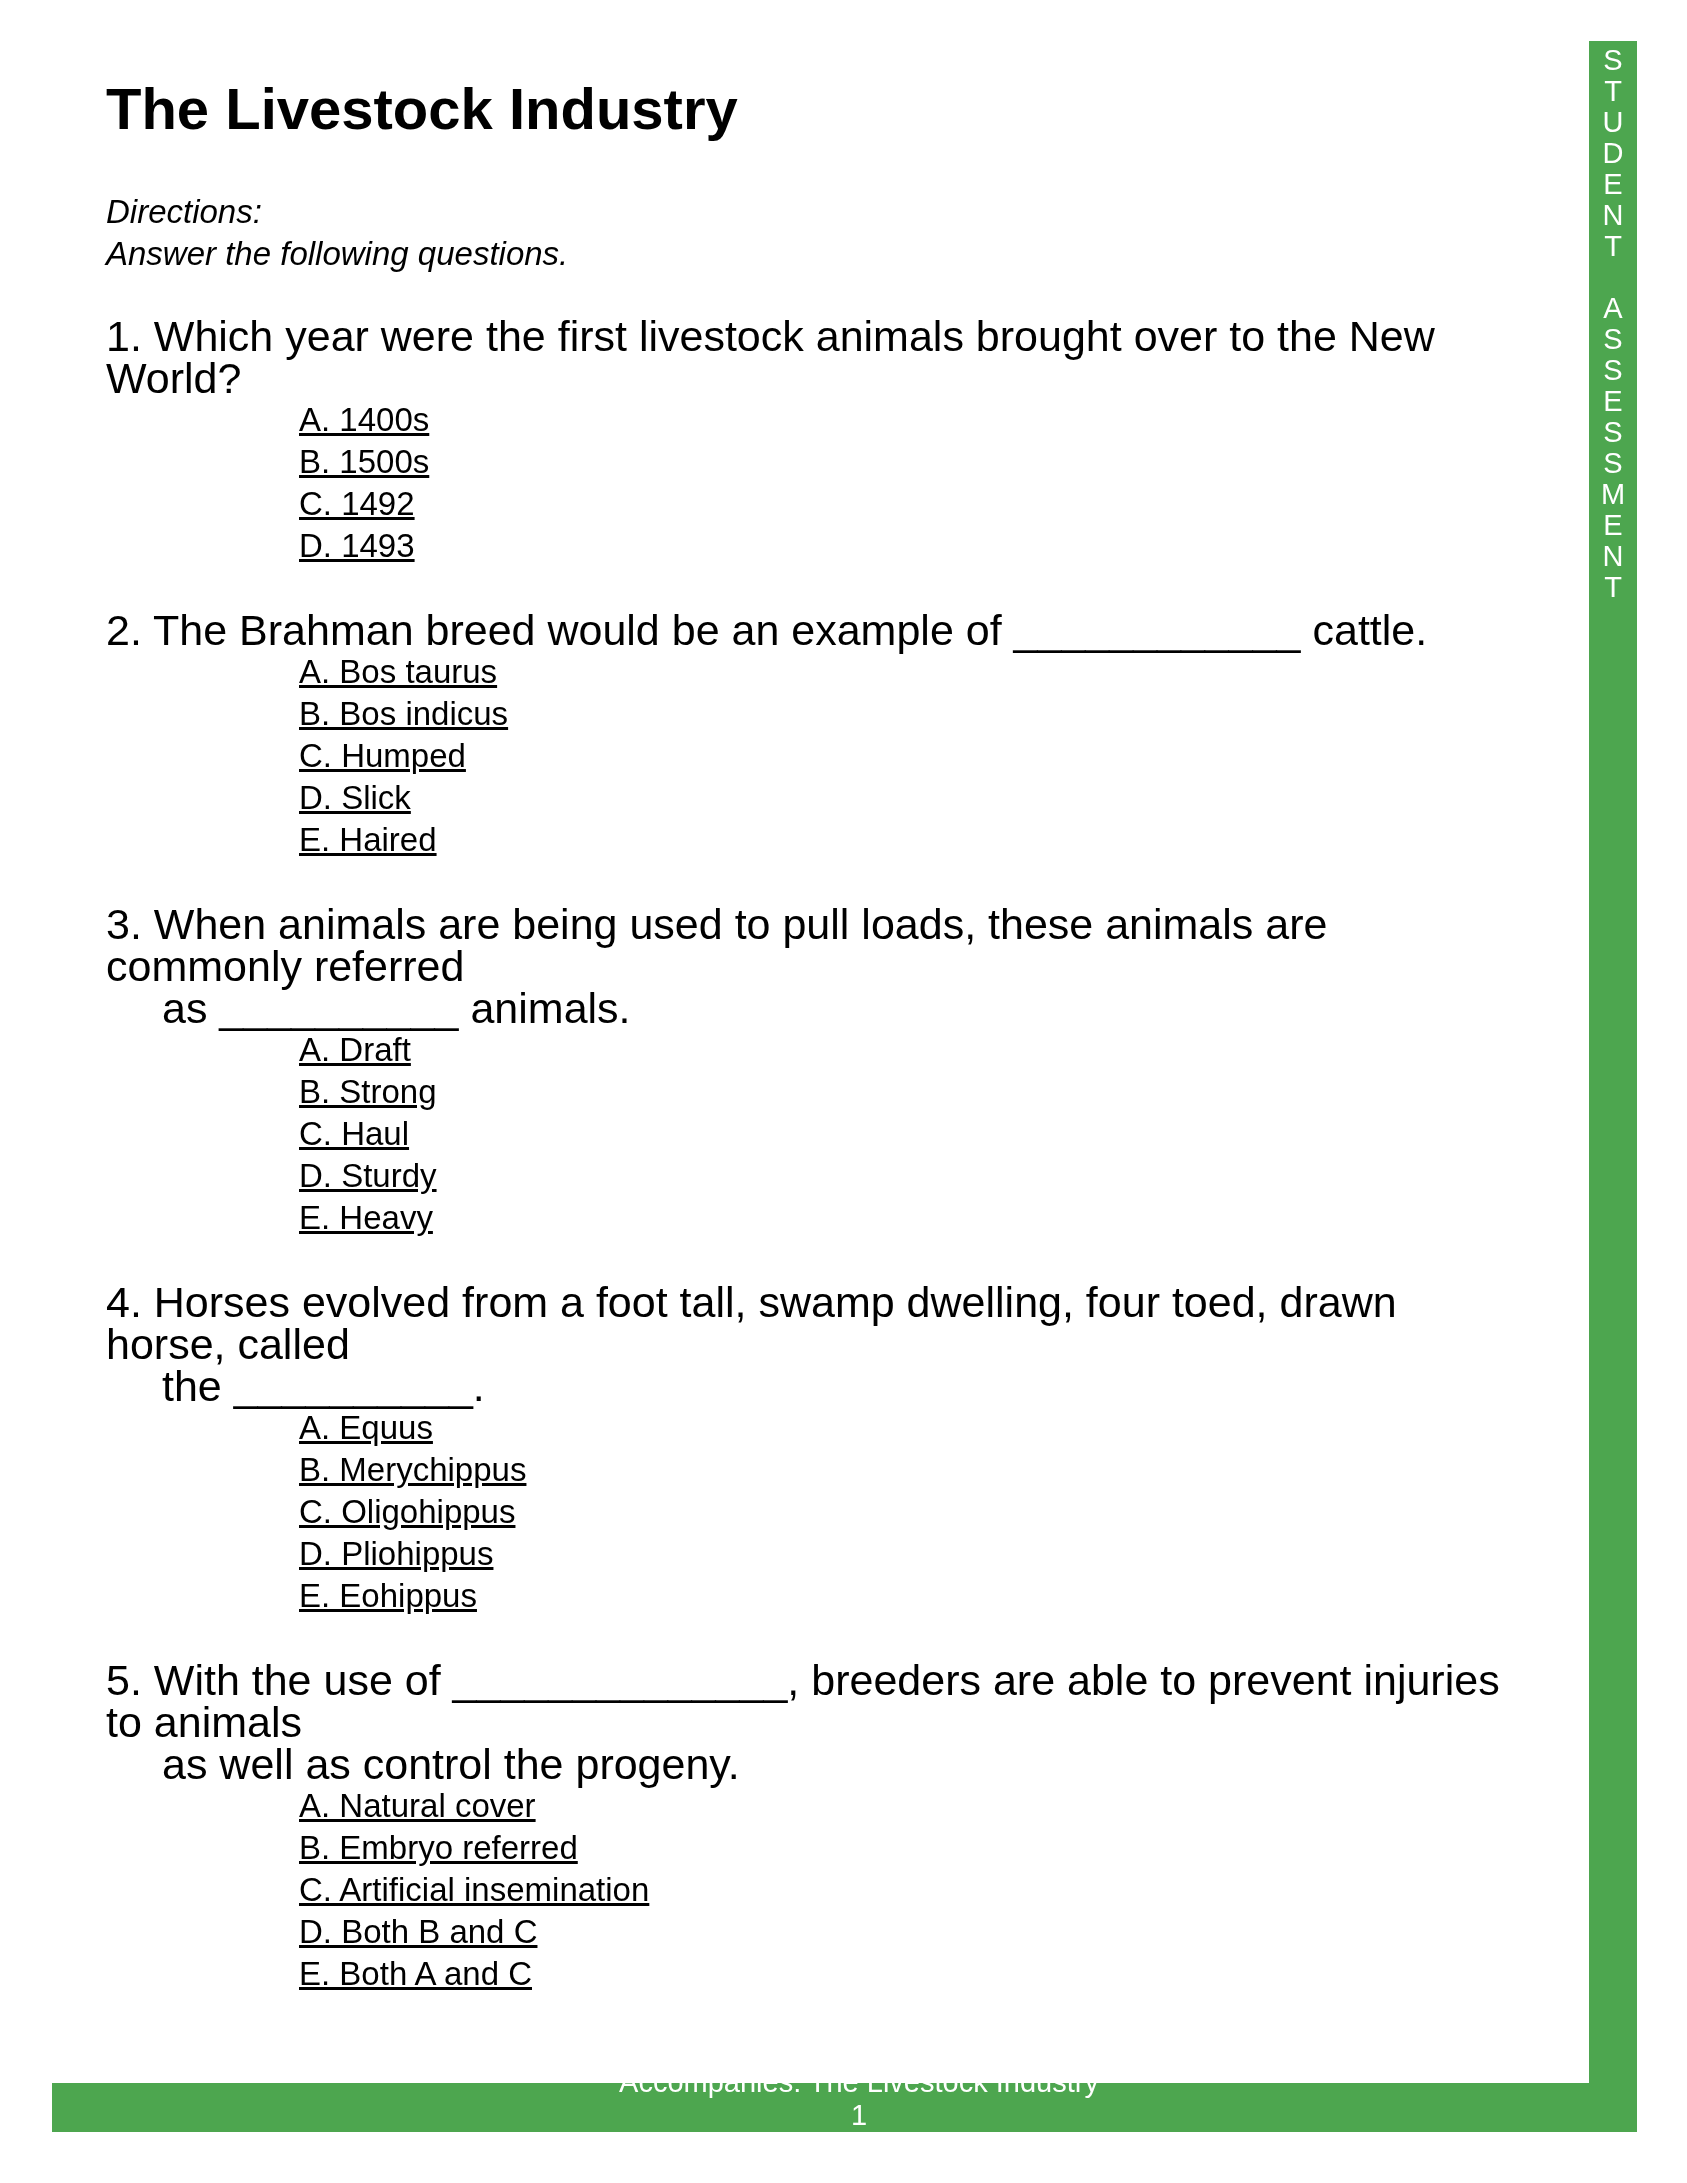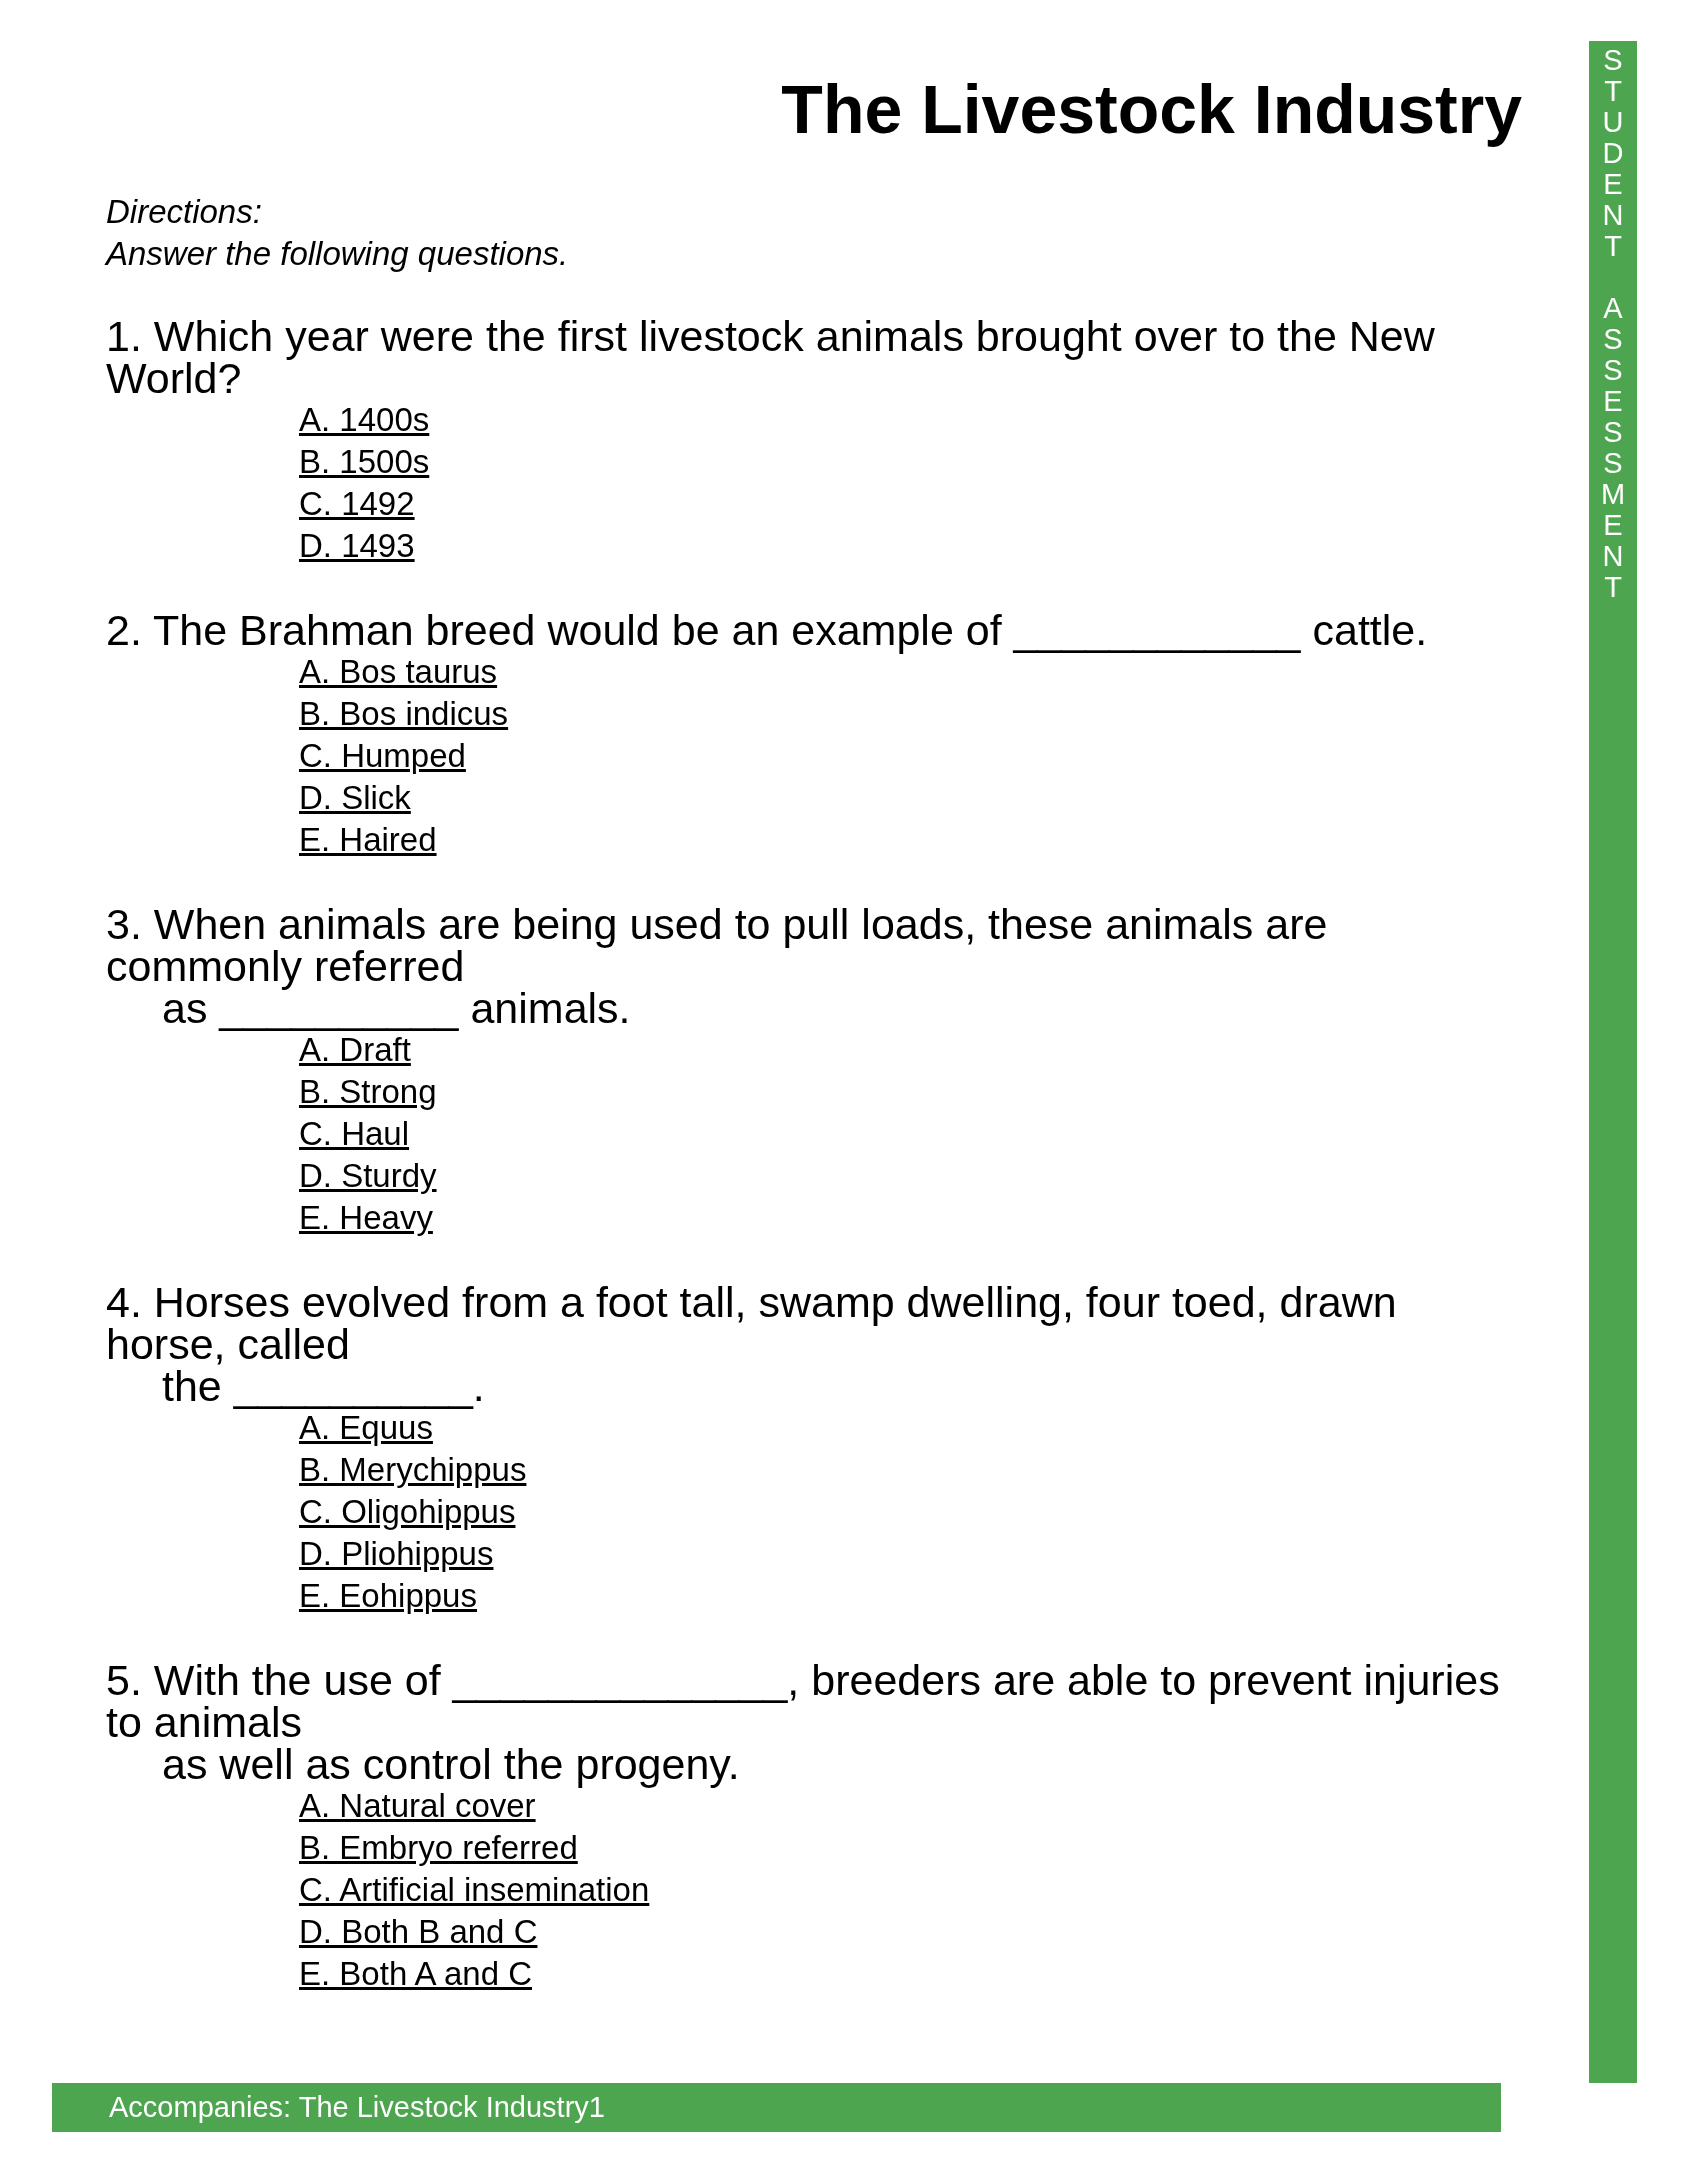--- a/index.html
+++ b/index.html
@@ -39,24 +39,24 @@
 
   
   .content {
     position: absolute;
     left: 106px;
     top: 0;
     width: 1416px;
   }
   h1.title {
     margin: 60px 0 33px 0;
-    font-size: 68px;
+    font-size: 58px;
     line-height: 98px;
     font-weight: bold;
-    text-align: right;
+    text-align: left;
     white-space: nowrap;
   }
   .directions { margin: 0 0 40px 0; }
   .directions p {
     margin: 0;
     font-size: 33px;
     line-height: 42px;
     font-style: italic;
   }
   .directions-label { font-style: italic; }
@@ -77,30 +77,31 @@
     font-size: 33px;
     line-height: 42px;
     text-decoration: underline;
   }
 
   
   .footer {
     position: absolute;
     left: 52px;
     top: 2083px;
-    width: 1449px;
+    width: 1585px;
     height: 49px;
     background: var(--accent, #4DA64F);
     box-sizing: border-box;
     display: flex;
     align-items: center;
-    justify-content: flex-start;
+    justify-content: flex-end;
     padding: 0 28px 0 57px;
     color: #ffffff;
     font-size: 29px;
+    flex-direction: column;
   }
 </style>
 </head>
 <body>
 
 <div class="page">
 
   <aside class="sidebar">
     <div class="sidebar-text">S
 T

